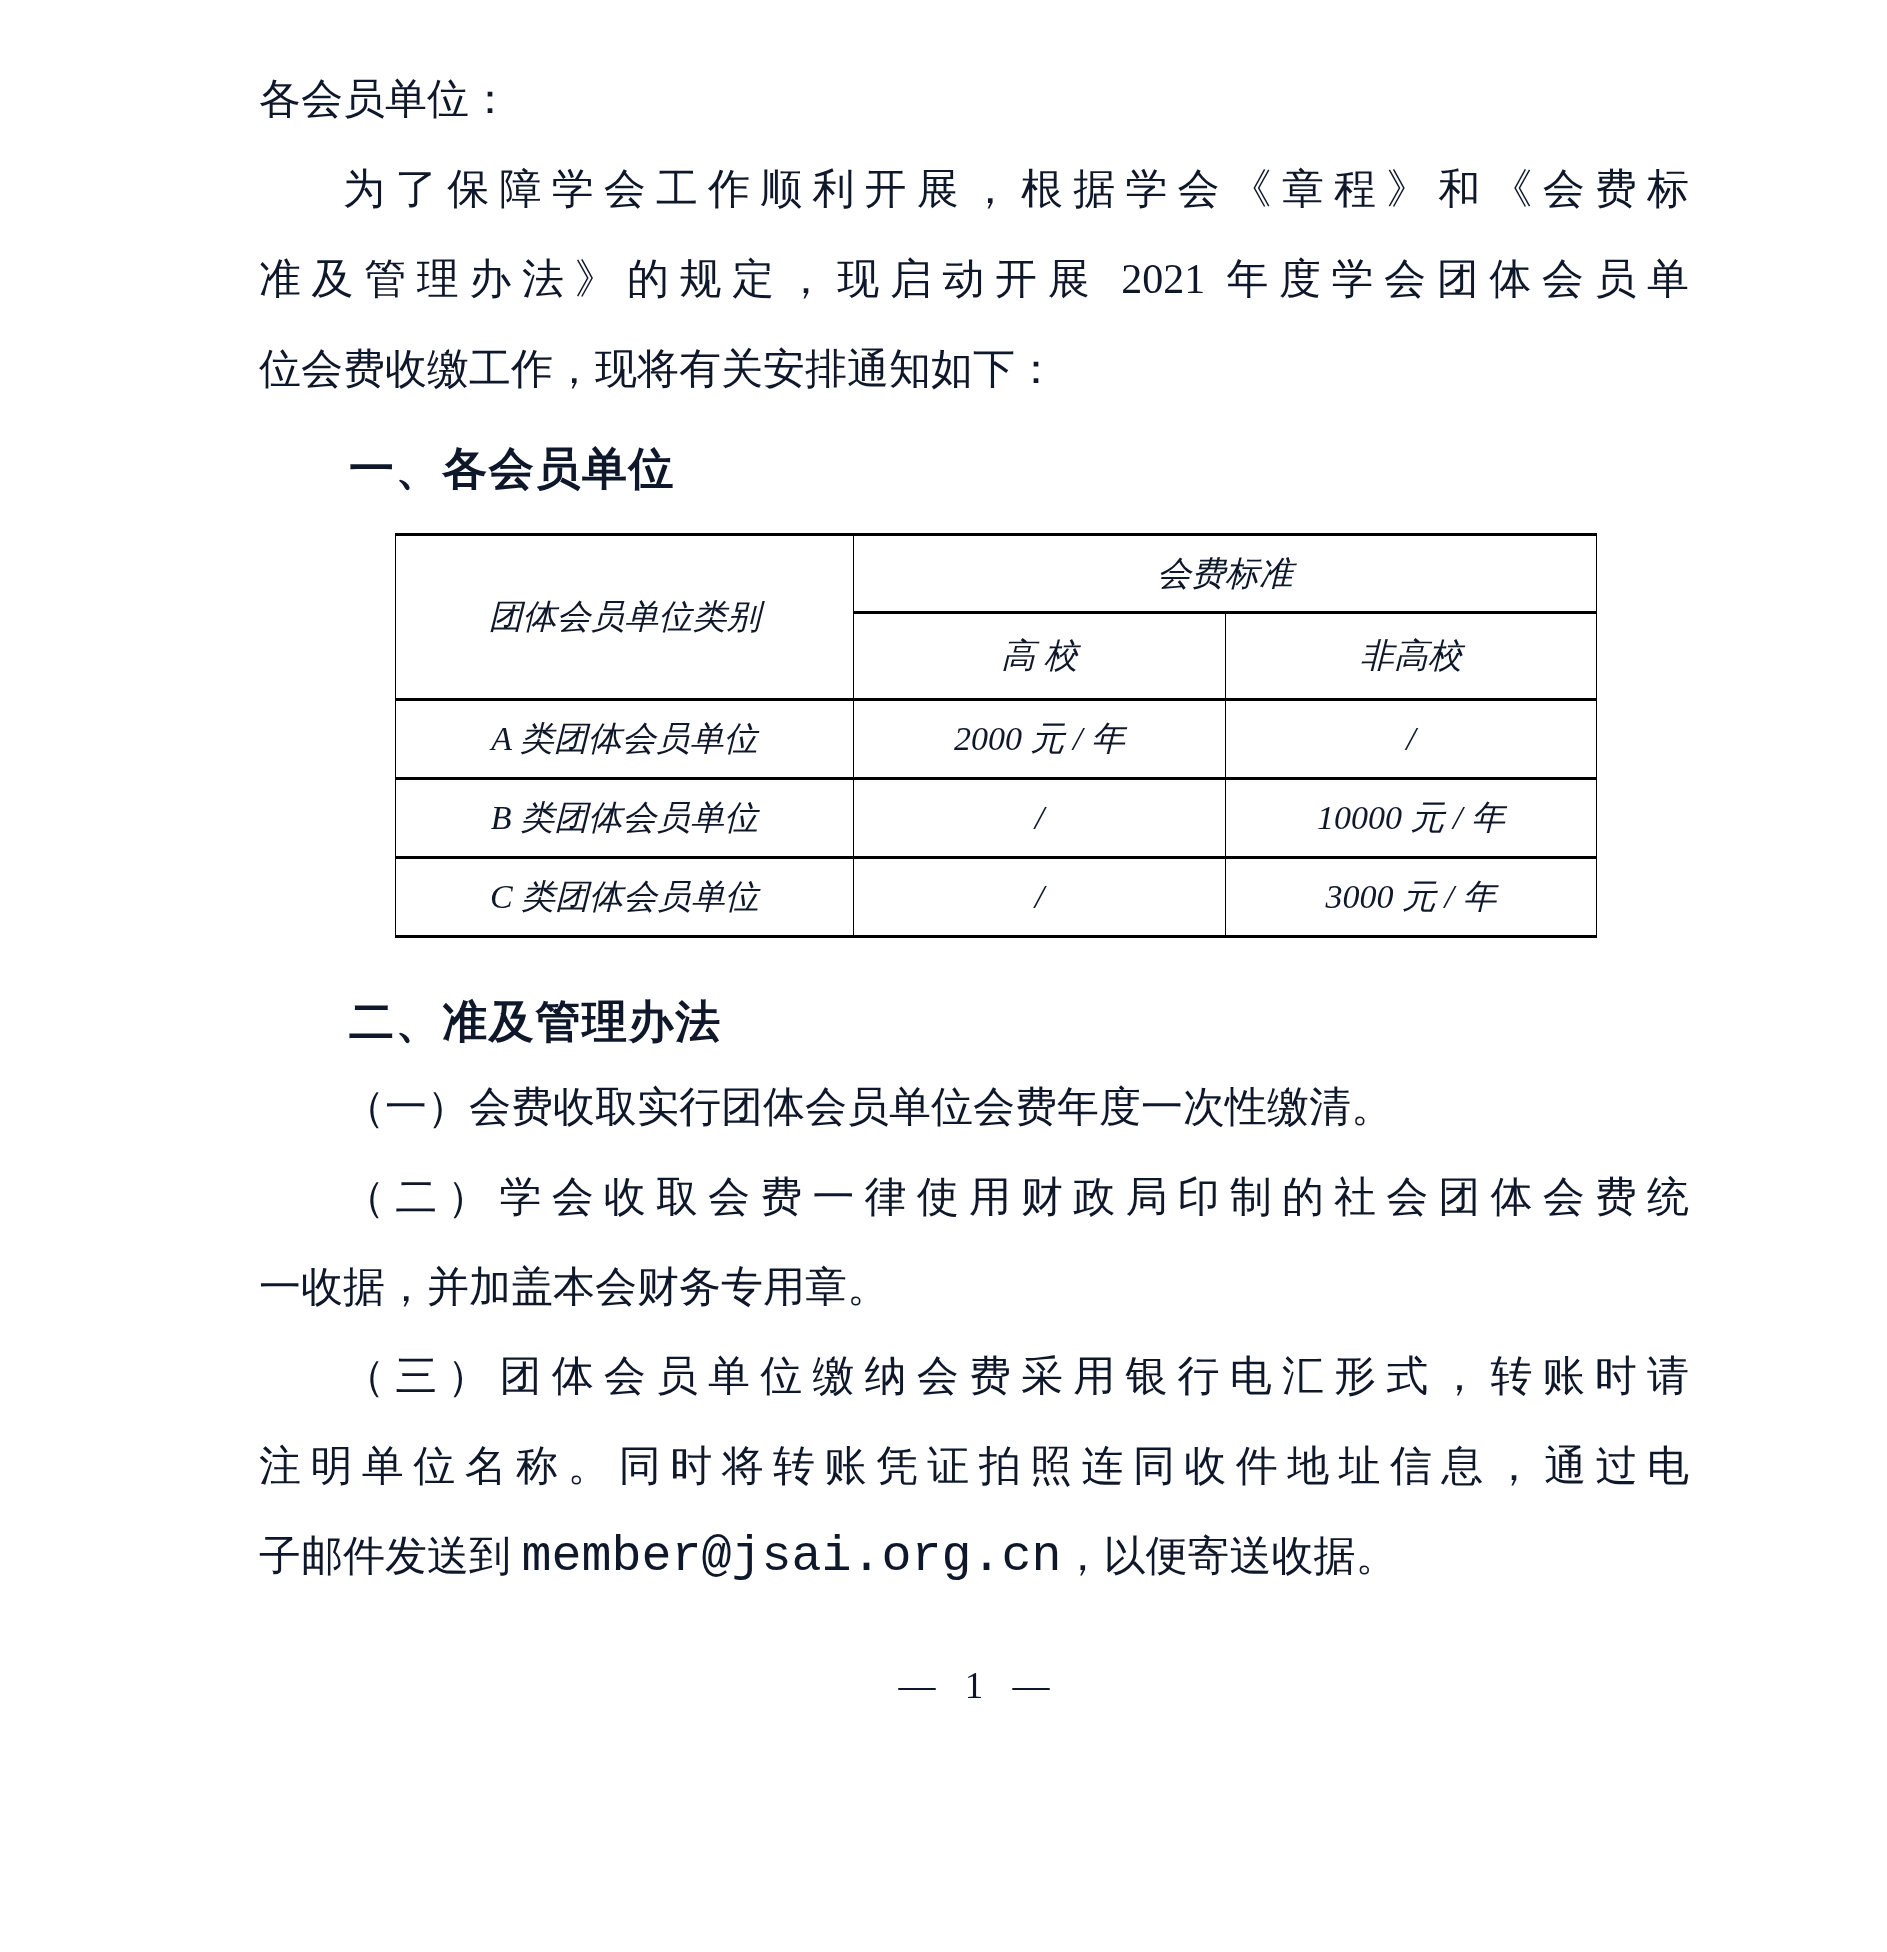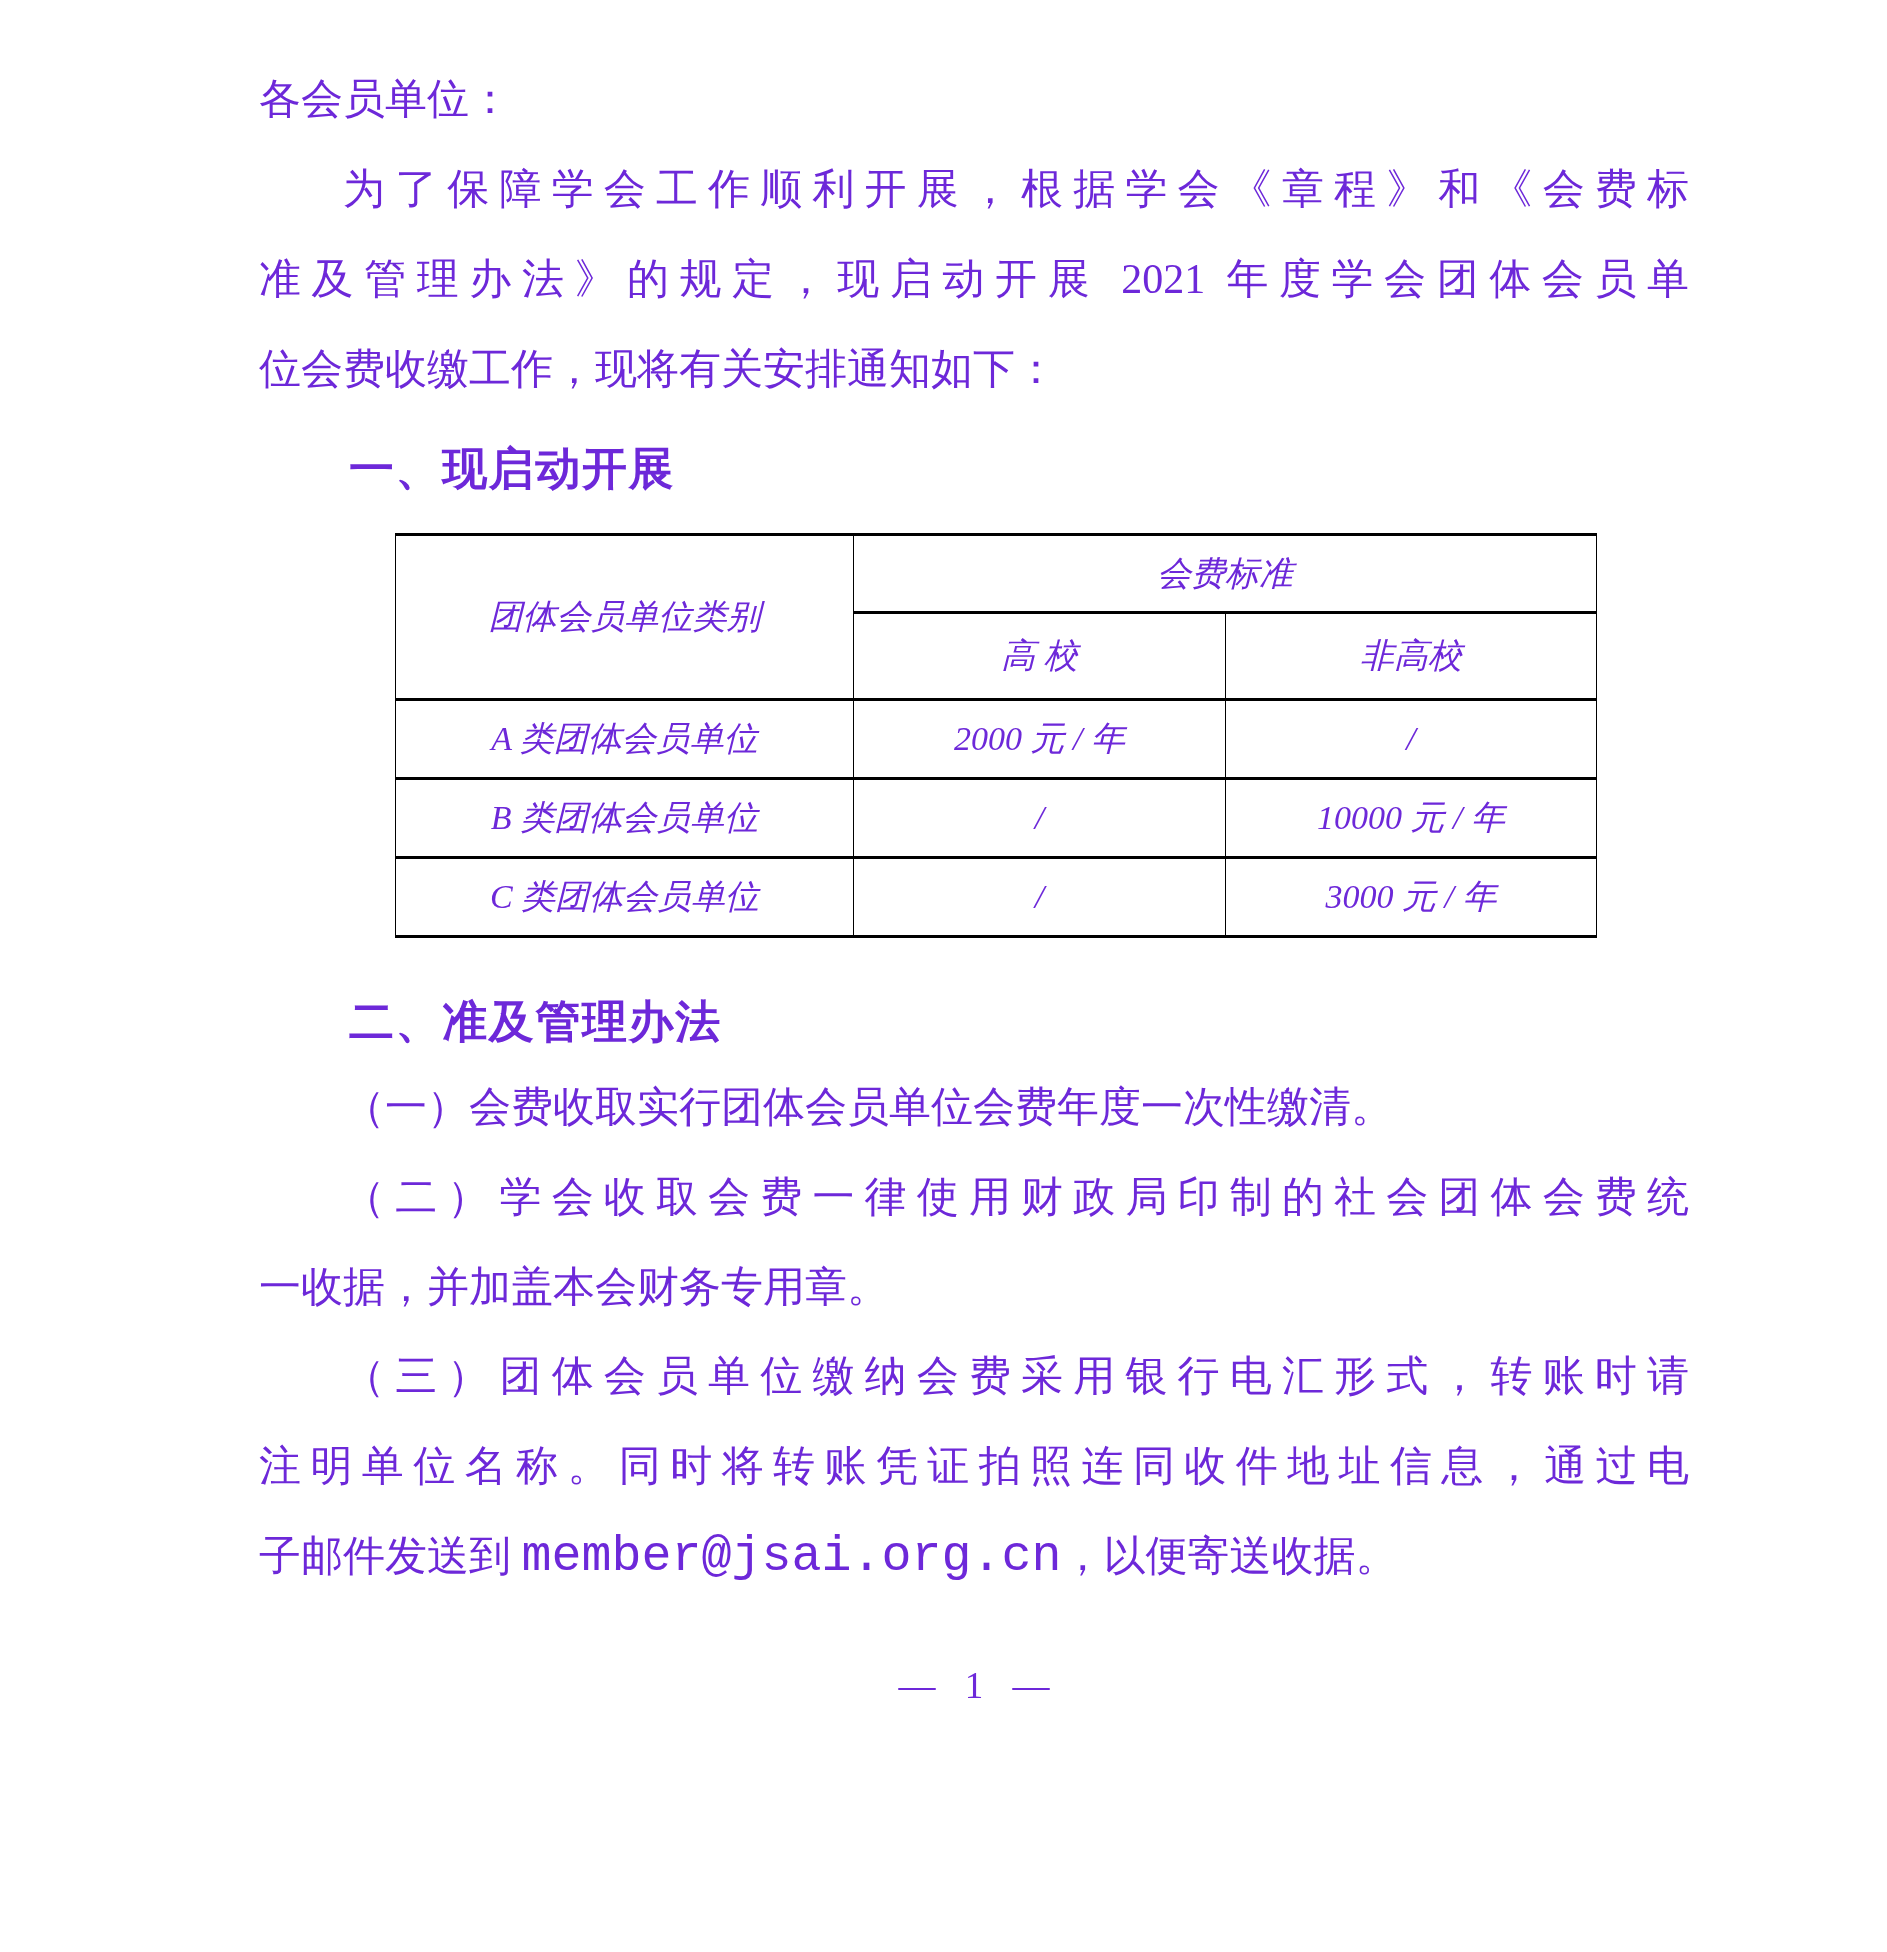--- a/index.html
+++ b/index.html
@@ -1,21 +1,21 @@
 <!DOCTYPE html>
 <html style="font-size:12.5px"><head>
 <meta charset="utf-8">
 <style>
   html,body { margin:0; padding:0; background:#e8e8e8; }
   .page {
     position:relative;
     width:1887px; height:1952px;
     background:#ffffff;
     font-family:"Liberation Serif", serif;
-    color:#6d28d9;
+    color:#0f172a;
     overflow:hidden;
     margin:0 auto;
   }
   .sec { position:absolute; left:259px; width:1430px; }
   .line {
     font-size:42px;
     line-height:90px;
     text-align:left;
   }
   .jl { text-align:justify; text-align-last:justify; }
@@ -69,21 +69,21 @@
   <div class="sec" style="top:54px">
     <div class="line">各会员单位：</div>
   </div>
 
   <div class="sec" style="top:144px">
     <div class="line jl ind">为了保障学会工作顺利开展，根据学会《章程》和《会费标</div>
     <div class="line jl">准及管理办法》的规定，现启动开展 2021 年度学会团体会员单</div>
     <div class="line">位会费收缴工作，现将有关安排通知如下：</div>
   </div>
 
-  <div class="sec heading" style="top:424px">一、现启动开展</div>
+  <div class="sec heading" style="top:424px">一、各会员单位</div>
 
   <table class="fee-table">
     <colgroup>
       <col style="width:458px">
       <col style="width:372px">
       <col style="width:371px">
     </colgroup>
     <tbody>
       <tr class="hrow1">
         <td rowspan="2">团体会员单位类别</td>

